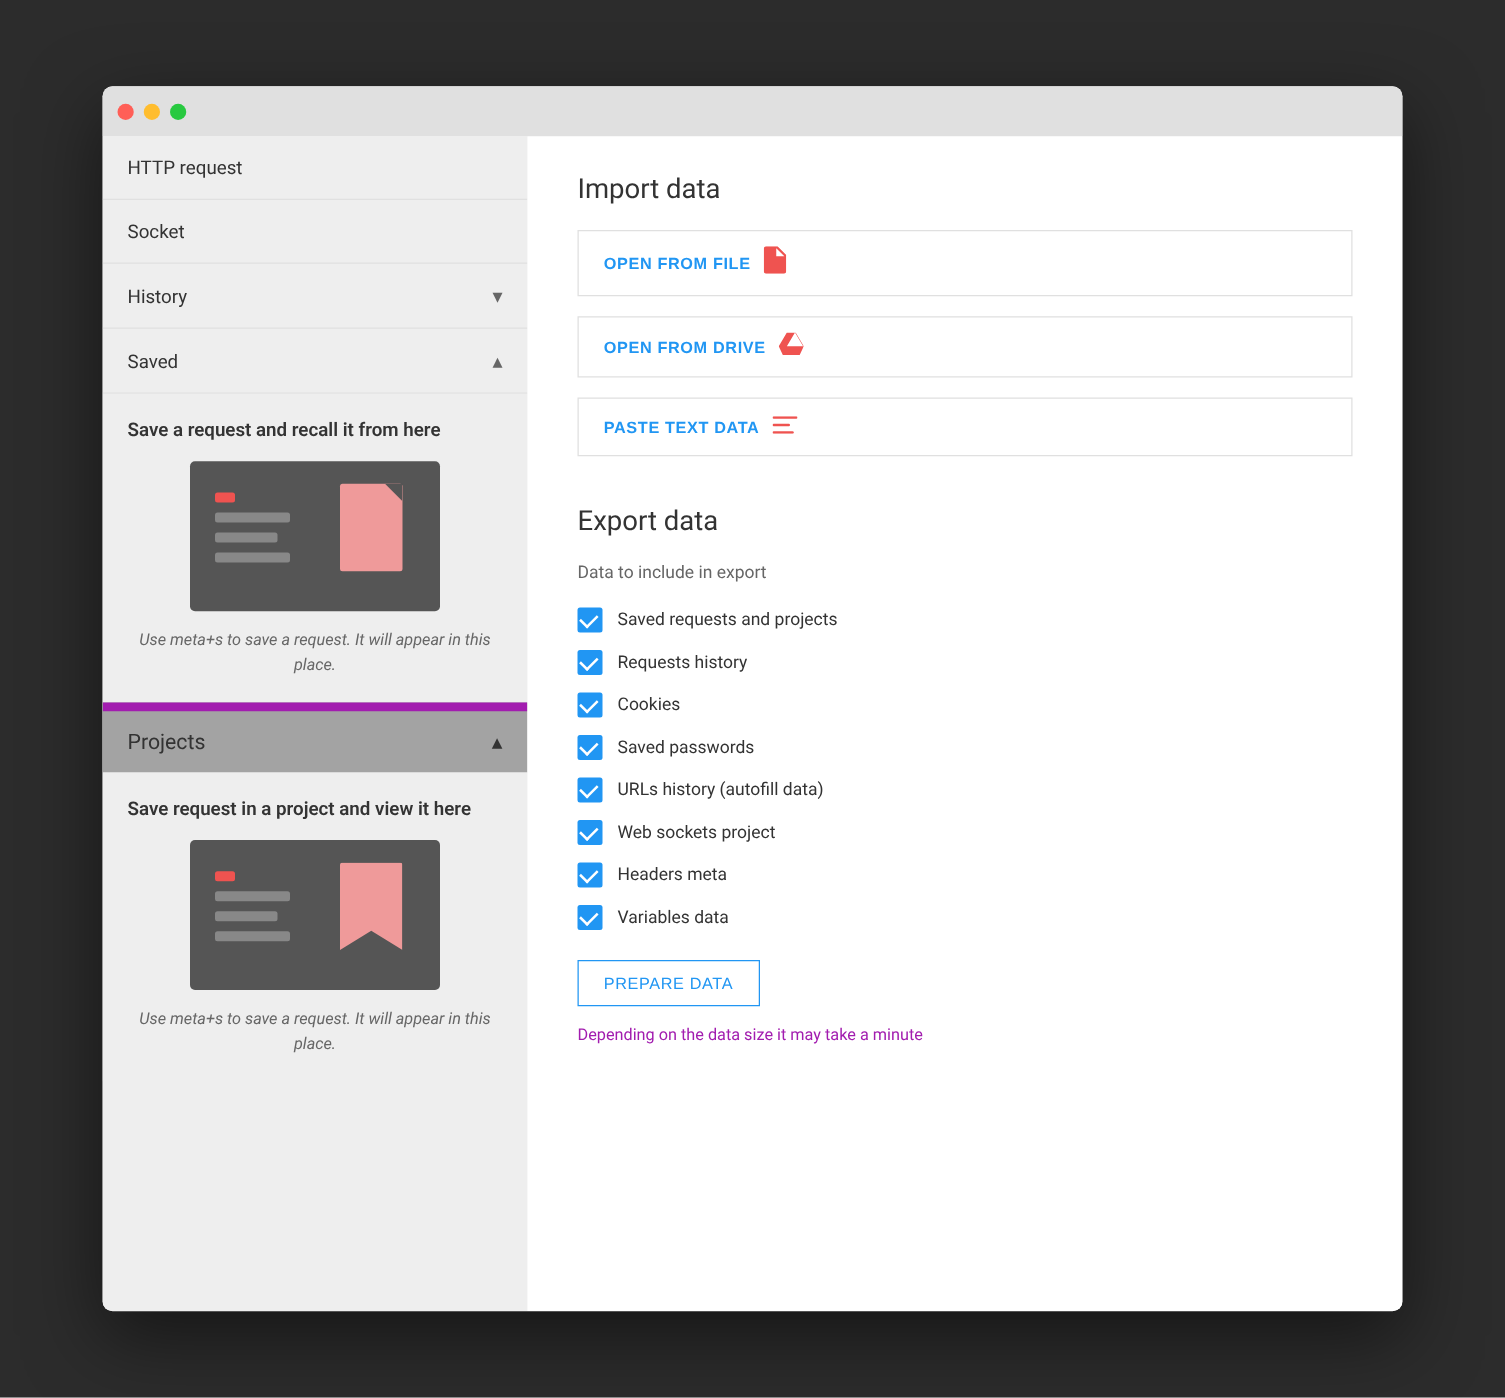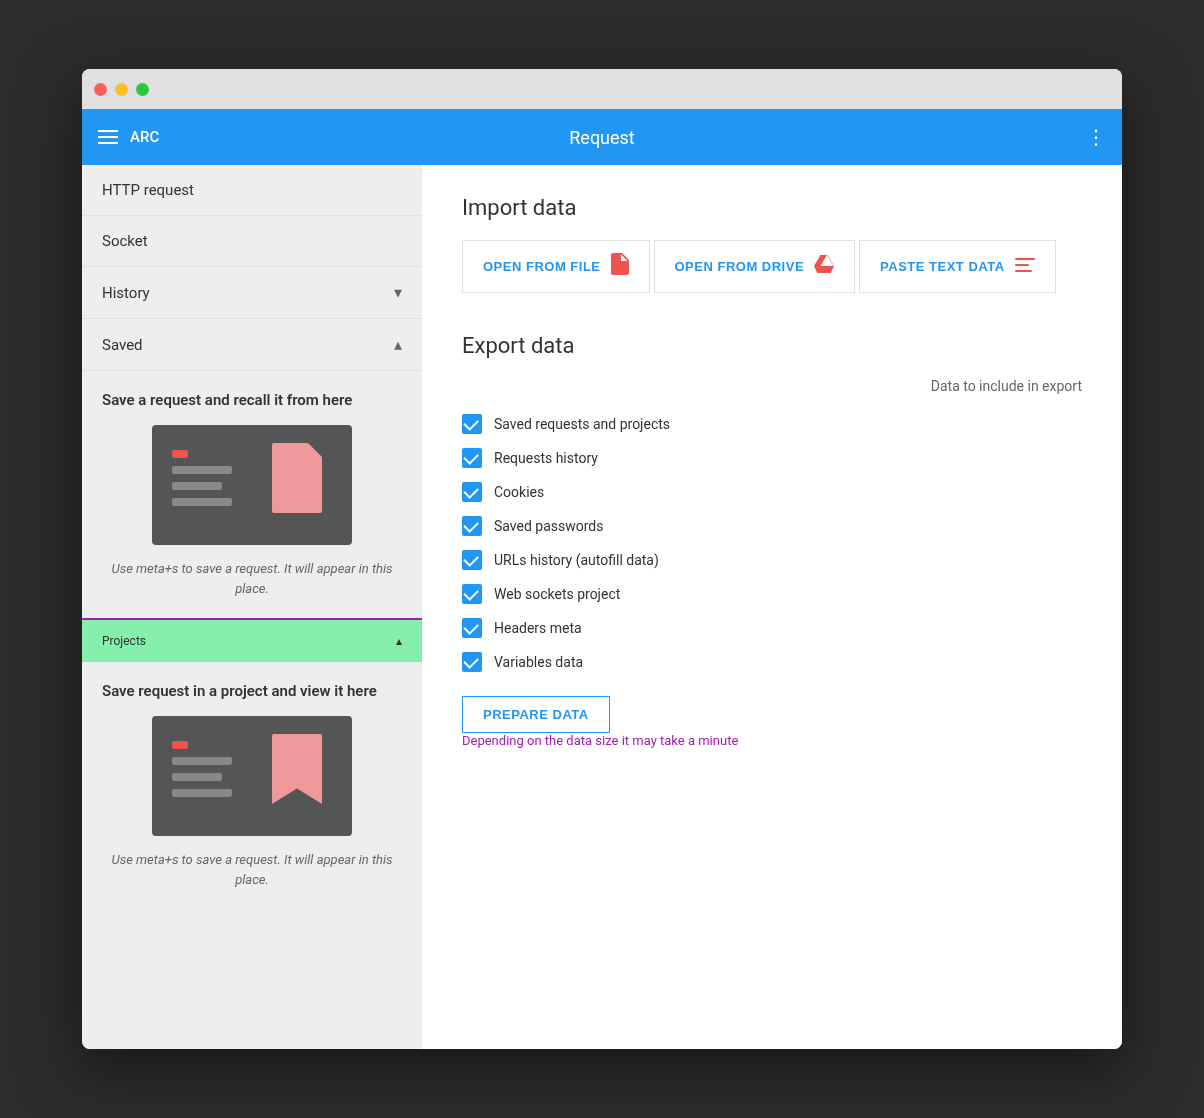--- a/index.html
+++ b/index.html
@@ -180,28 +180,28 @@
     .sidebar-hint {
       font-size: 13px;
       color: #666;
       text-align: center;
       font-style: italic;
       line-height: 1.5;
     }
 
     .sidebar-group-header {
       padding: 14px 20px;
-      font-size: 12px;
+      font-size: 17px;
       color: #333;
       cursor: pointer;
       display: flex;
       align-items: center;
       justify-content: space-between;
-      background: #86efac;
-      border-top: 2px solid #a21caf;
+      background: #a3a3a3;
+      border-top: 7px solid #a21caf;
     }
 
     .sidebar-footer {
       background: #66bb6a;
       padding: 16px 20px;
       font-size: 14px;
       color: white;
       font-weight: 500;
       cursor: pointer;
       margin-top: auto;
@@ -217,23 +217,24 @@
     .section-title {
       font-size: 22px;
       font-weight: 400;
       color: #333;
       margin-bottom: 20px;
     }
 
     
     .import-buttons {
       display: flex;
-      gap: 4px;
+      gap: 16px;
       margin-bottom: 40px;
       flex-wrap: wrap;
+      flex-direction: column;
     }
     .import-btn {
       border: 1px solid #e0e0e0;
       background: white;
       padding: 12px 20px;
       display: flex;
       align-items: center;
       gap: 10px;
       cursor: pointer;
       font-size: 13px;
@@ -256,21 +257,20 @@
     }
 
     
     .export-section {
       margin-bottom: 30px;
     }
     .export-subtitle {
       font-size: 14px;
       color: #666;
       margin-bottom: 20px;
-      text-align: right;
     }
 
     .checkbox-list {
       display: flex;
       flex-direction: column;
       gap: 14px;
       margin-bottom: 24px;
     }
     .checkbox-item {
       display: flex;
@@ -299,25 +299,25 @@
       transform: rotate(-45deg) translateY(-2px);
       display: block;
     }
 
     .prepare-btn {
       border: 1px solid #2196f3;
       background: white;
       color: #2196f3;
       padding: 10px 20px;
       font-size: 13px;
-      font-weight: 700;
+      font-weight: 400;
       letter-spacing: 0.5px;
       text-transform: uppercase;
       cursor: pointer;
-      margin-bottom: 0;
+      margin-bottom: 16px;
     }
     .prepare-hint {
       font-size: 13px;
       color: #a21caf;
     }
 
     
     .header-inner {
       width: 100%;
       display: flex;
@@ -331,32 +331,20 @@
 <div class="window">
 
   <div class="titlebar">
     <div class="traffic-lights">
       <div class="traffic-light tl-red"></div>
       <div class="traffic-light tl-yellow"></div>
       <div class="traffic-light tl-green"></div>
     </div>
   </div>
 
-  <div class="header">
-    <div class="header-inner">
-      <div class="header-menu-icon">
-        <span></span>
-          <span></span>
-          <span></span>
-      </div>
-      <span class="header-app-name">ARC</span>
-      <span class="header-title">Request</span>
-      <span class="header-more-icon">⋮</span>
-    </div>
-  </div>
 
   <div class="body">
 
     <div class="sidebar">
 
       <div class="sidebar-item">
         <span>HTTP request</span>
       </div>
 
       <div class="sidebar-item">

